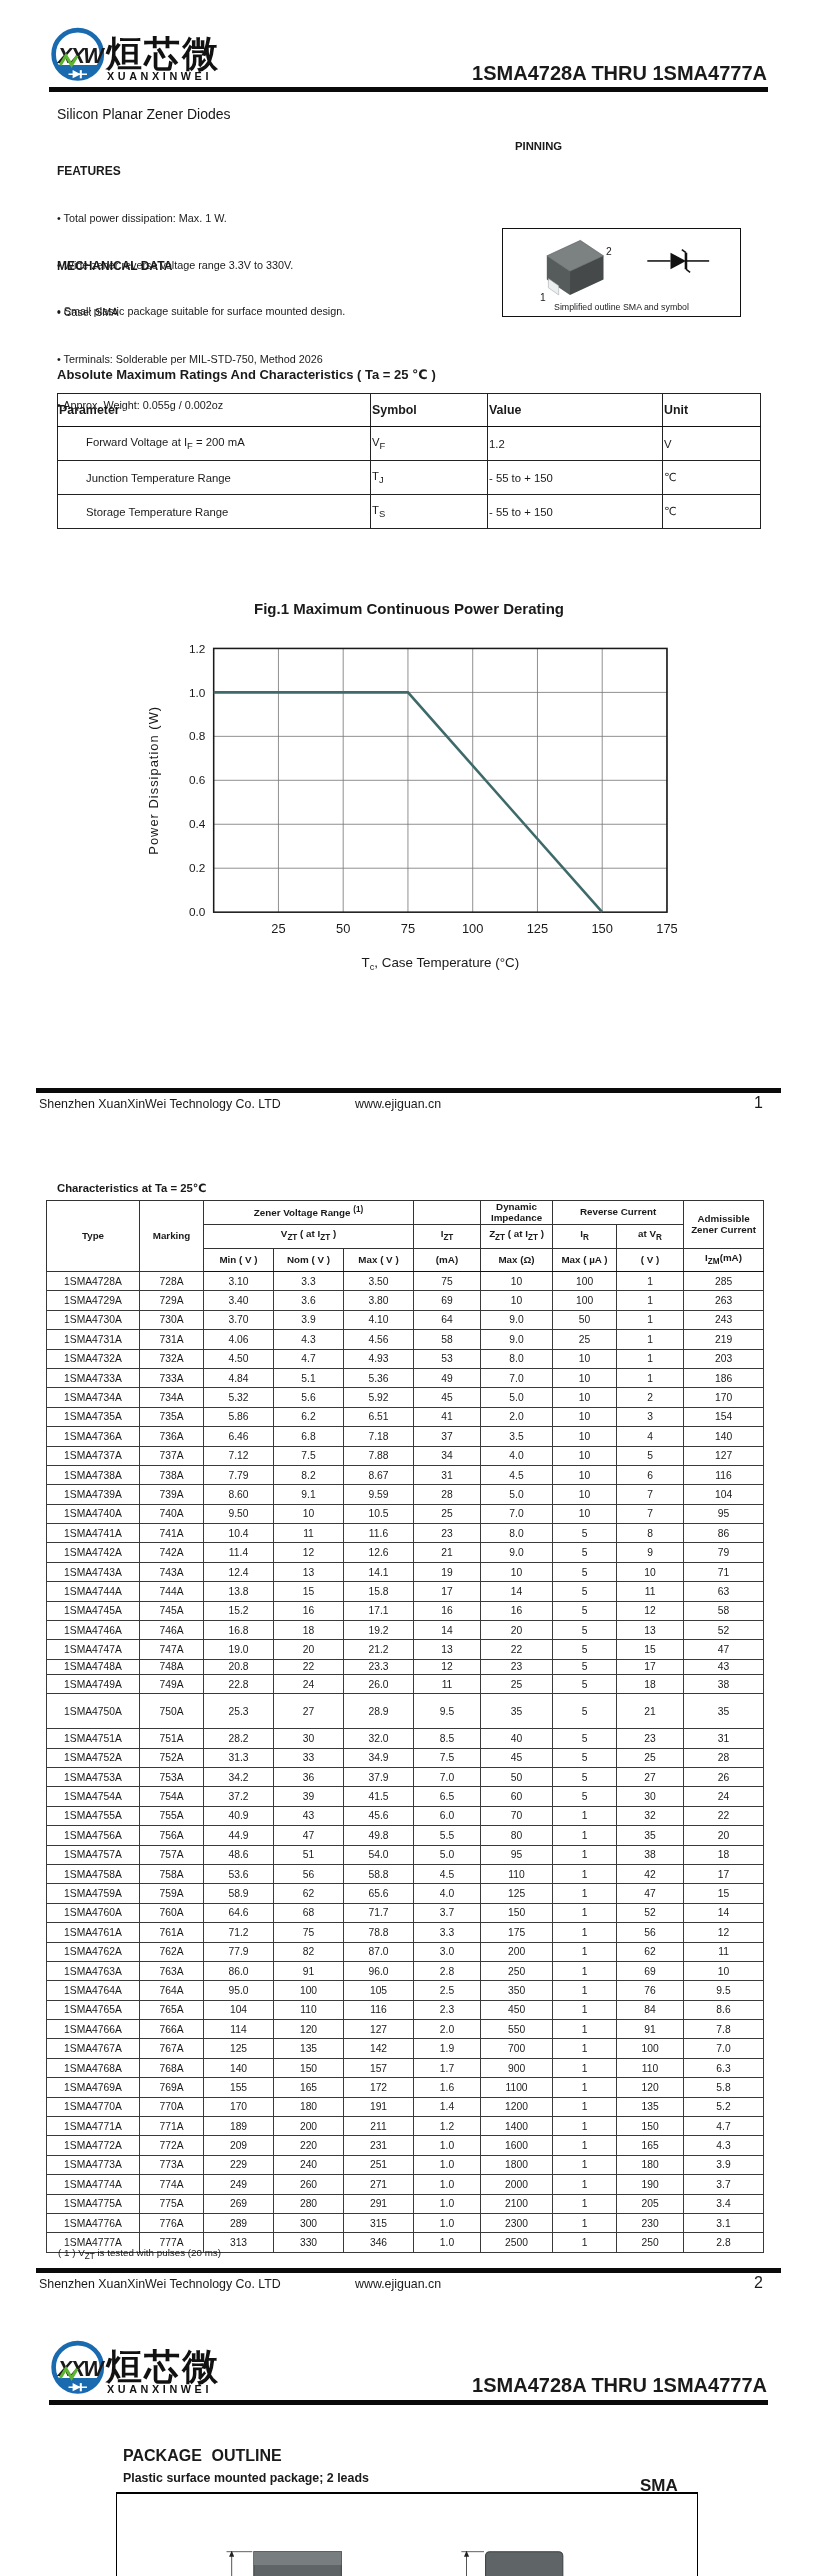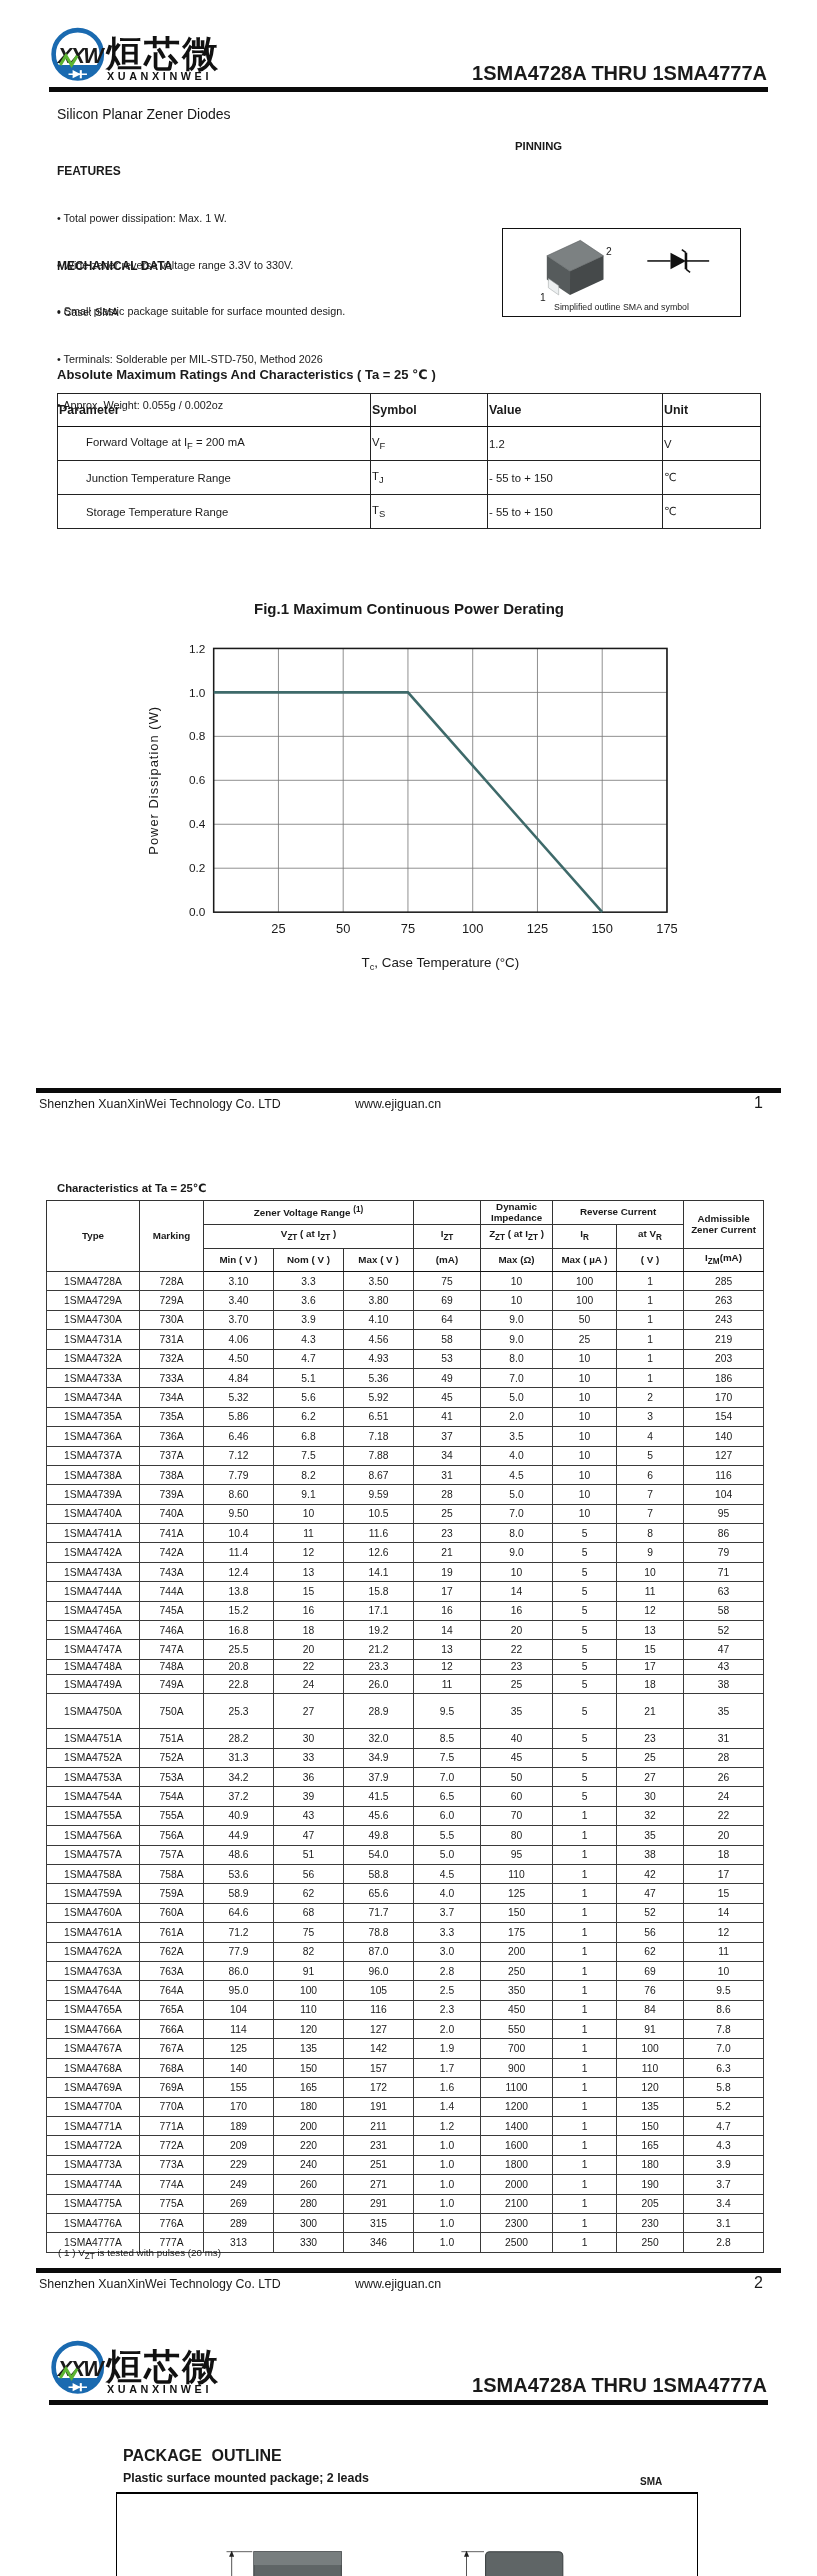--- a/index.html
+++ b/index.html
@@ -38,21 +38,21 @@
   .char-t th{border:1px solid #333;font-weight:600;font-size:9.8px;line-height:10.8px;padding:0.5px 1px;text-align:center;}
   .char-t thead tr.hc th{border-bottom:1.8px solid #111;}
   .char-t td{border:1px solid #3a3a3a;border-top:1.3px solid #4a4a4a;font-size:10.3px;text-align:center;padding:0;}
   .char-t tr.hA{height:24px;} .char-t tr.hB{height:24px;} .char-t tr.hc{height:23px;}
   .footnote{left:58px;top:2247px;font-size:9.8px;}
   
   .foot-co{font-size:12.4px;} .foot-url{font-size:12.4px;} .foot-pg{font-size:16px;}
   
   .pkgo-h{left:123px;top:2447px;font-size:16px;font-weight:bold;word-spacing:5.2px;}
   .pkgo-sub{left:123px;top:2471px;font-size:12.4px;font-weight:bold;}
-  .pkgo-sma{left:640px;top:2476px;font-size:10px;font-weight:bold;}
+  .pkgo-sma{left:640px;top:2476px;font-size:17px;font-weight:bold;}
   .outline-box{position:absolute;left:116px;top:2492px;width:580px;height:518px;border:1px solid #000;border-top:2.1px solid #000;}
   svg text{fill:#1a1a1a;font-family:"Liberation Sans","DejaVu Sans",sans-serif;}
 </style>
 </head>
 <body>
 
 <div id="sheet">
 
   <div class="abs" style="left:49px;top:26px;width:59px;height:59px;">
     <svg width="59" height="59" viewBox="0 0 115 115">
@@ -455,21 +455,21 @@
           <td>19.2</td>
           <td>14</td>
           <td>20</td>
           <td>5</td>
           <td>13</td>
           <td>52</td>
         </tr>
         <tr style="height: 19.4px;">
           <td>1SMA4747A</td>
           <td>747A</td>
-          <td>25.5</td>
+          <td>19.0</td>
           <td>20</td>
           <td>21.2</td>
           <td>13</td>
           <td>22</td>
           <td>5</td>
           <td>15</td>
           <td>47</td>
         </tr>
         <tr style="height: 15px;">
           <td>1SMA4748A</td>

